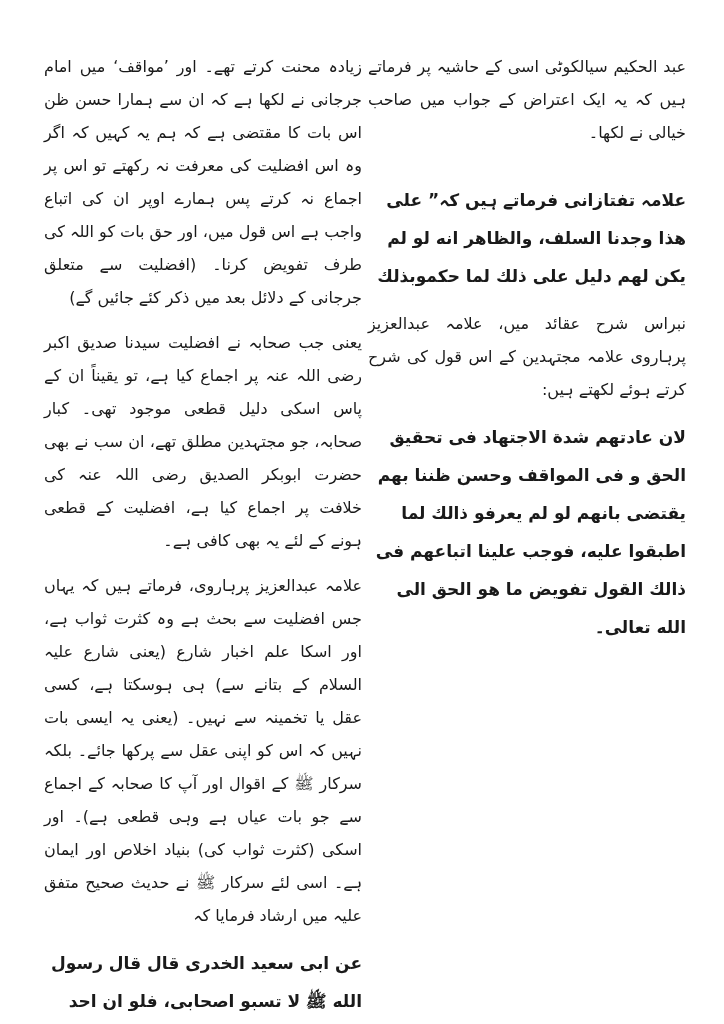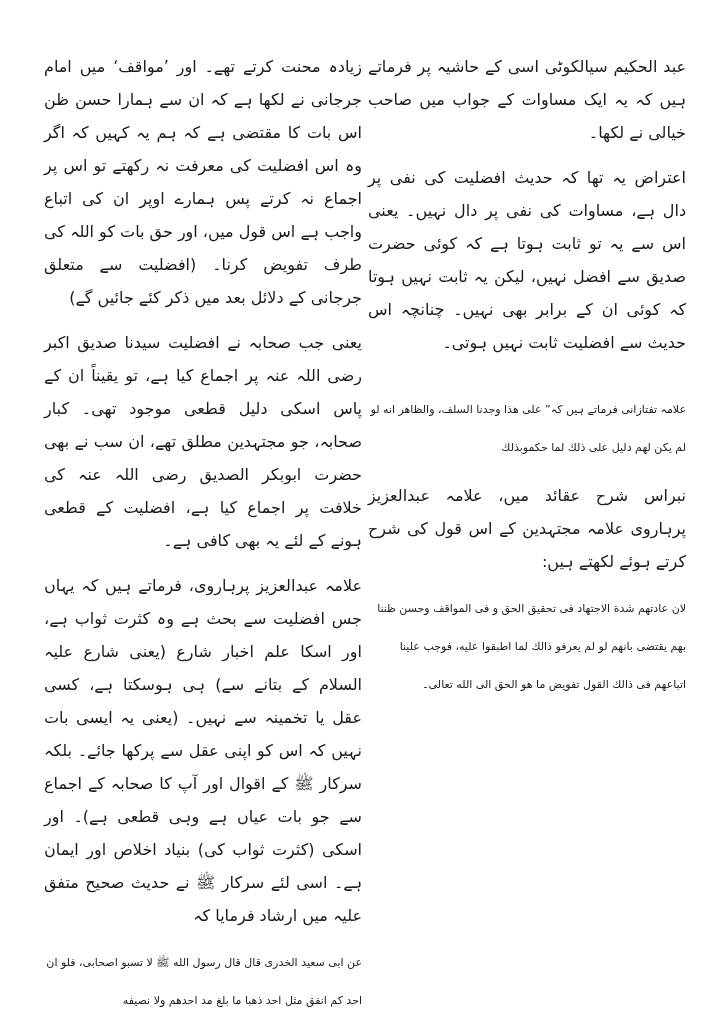--- a/index.html
+++ b/index.html
@@ -8,31 +8,30 @@
     font-family: "DejaVu Sans", sans-serif; color: #1a1a1a;
   }
   .page { position: relative; width: 724px; height: 1024px; }
   .col {
     position: absolute; top: 50px; width: 318px;
     direction: rtl; text-align: justify;
   }
   .col.right { left: 368px; }
   .col.left { left: 44px; }
   p { margin: 0 0 12px 0; font-size: 16px; line-height: 33px; }
-  p.arabic { font-size: 11px; line-height: 38px; font-weight: normal; text-align: right; }
+  p.arabic { font-size: 17px; line-height: 38px; font-weight: bold; text-align: right; }
   p.gap-lg { margin-top: 32px; }
 </style>
 </head>
 <body>
 
 <div class="page">
 
   <div class="col right">
-    <p>عبد الحکیم سیالکوٹی اسی کے حاشیہ پر فرماتے ہیں کہ یہ ایک مساوات کے جواب میں صاحب خیالی نے لکھا۔</p>
-    <p>اعتراض یہ تھا کہ حدیث افضلیت کی نفی پر دال ہے، مساوات کی نفی پر دال نہیں۔ یعنی اس سے یہ تو ثابت ہوتا ہے کہ کوئی حضرت صدیق سے افضل نہیں، لیکن یہ ثابت نہیں ہوتا کہ کوئی ان کے برابر بھی نہیں۔ چنانچہ اس حدیث سے افضلیت ثابت نہیں ہوتی۔</p>
+    <p>عبد الحکیم سیالکوٹی اسی کے حاشیہ پر فرماتے ہیں کہ یہ ایک اعتراض کے جواب میں صاحب خیالی نے لکھا۔</p>
     <p class="arabic gap-lg">علامہ تفتازانی فرماتے ہیں کہ” علی هذا وجدنا السلف، والظاهر انه لو لم یکن لهم دلیل علی ذلك لما حکموبذلك</p>
     <p>نبراس شرح عقائد میں، علامہ عبدالعزیز پرہاروی علامہ مجتہدین کے اس قول کی شرح کرتے ہوئے لکھتے ہیں:</p>
     <p class="arabic">لان عادتهم شدة الاجتهاد فی تحقیق الحق و فی المواقف وحسن ظننا بهم یقتضی بانهم لو لم یعرفو ذالك لما اطبقوا علیه، فوجب علینا اتباعهم فی ذالك القول تفویض ما هو الحق الی الله تعالی۔</p>
 
   </div>
 
   <div class="col left">
     <p>زیادہ محنت کرتے تھے۔ اور ’مواقف‘ میں امام جرجانی نے لکھا ہے کہ ان سے ہمارا حسن ظن اس بات کا مقتضی ہے کہ ہم یہ کہیں کہ اگر وہ اس افضلیت کی معرفت نہ رکھتے تو اس پر اجماع نہ کرتے پس ہمارے اوپر ان کی اتباع واجب ہے اس قول میں، اور حق بات کو اللہ کی طرف تفویض کرنا۔ (افضلیت سے متعلق جرجانی کے دلائل بعد میں ذکر کئے جائیں گے)</p>
     <p>یعنی جب صحابہ نے افضلیت سیدنا صدیق اکبر رضی اللہ عنہ پر اجماع کیا ہے، تو یقیناً ان کے پاس اسکی دلیل قطعی موجود تھی۔ کبار صحابہ، جو مجتہدین مطلق تھے، ان سب نے بھی حضرت ابوبکر الصدیق رضی اللہ عنہ کی خلافت پر اجماع کیا ہے، افضلیت کے قطعی ہونے کے لئے یہ بھی کافی ہے۔</p>
     <p>علامہ عبدالعزیز پرہاروی، فرماتے ہیں کہ یہاں جس افضلیت سے بحث ہے وہ کثرت ثواب ہے، اور اسکا علم اخبار شارع (یعنی شارع علیہ السلام کے بتانے سے) ہی ہوسکتا ہے، کسی عقل یا تخمینہ سے نہیں۔ (یعنی یہ ایسی بات نہیں کہ اس کو اپنی عقل سے پرکھا جائے۔ بلکہ سرکار ﷺ کے اقوال اور آپ کا صحابہ کے اجماع سے جو بات عیاں ہے وہی قطعی ہے)۔ اور اسکی (کثرت ثواب کی) بنیاد اخلاص اور ایمان ہے۔ اسی لئے سرکار ﷺ نے حدیث صحیح متفق علیہ میں ارشاد فرمایا کہ</p>

